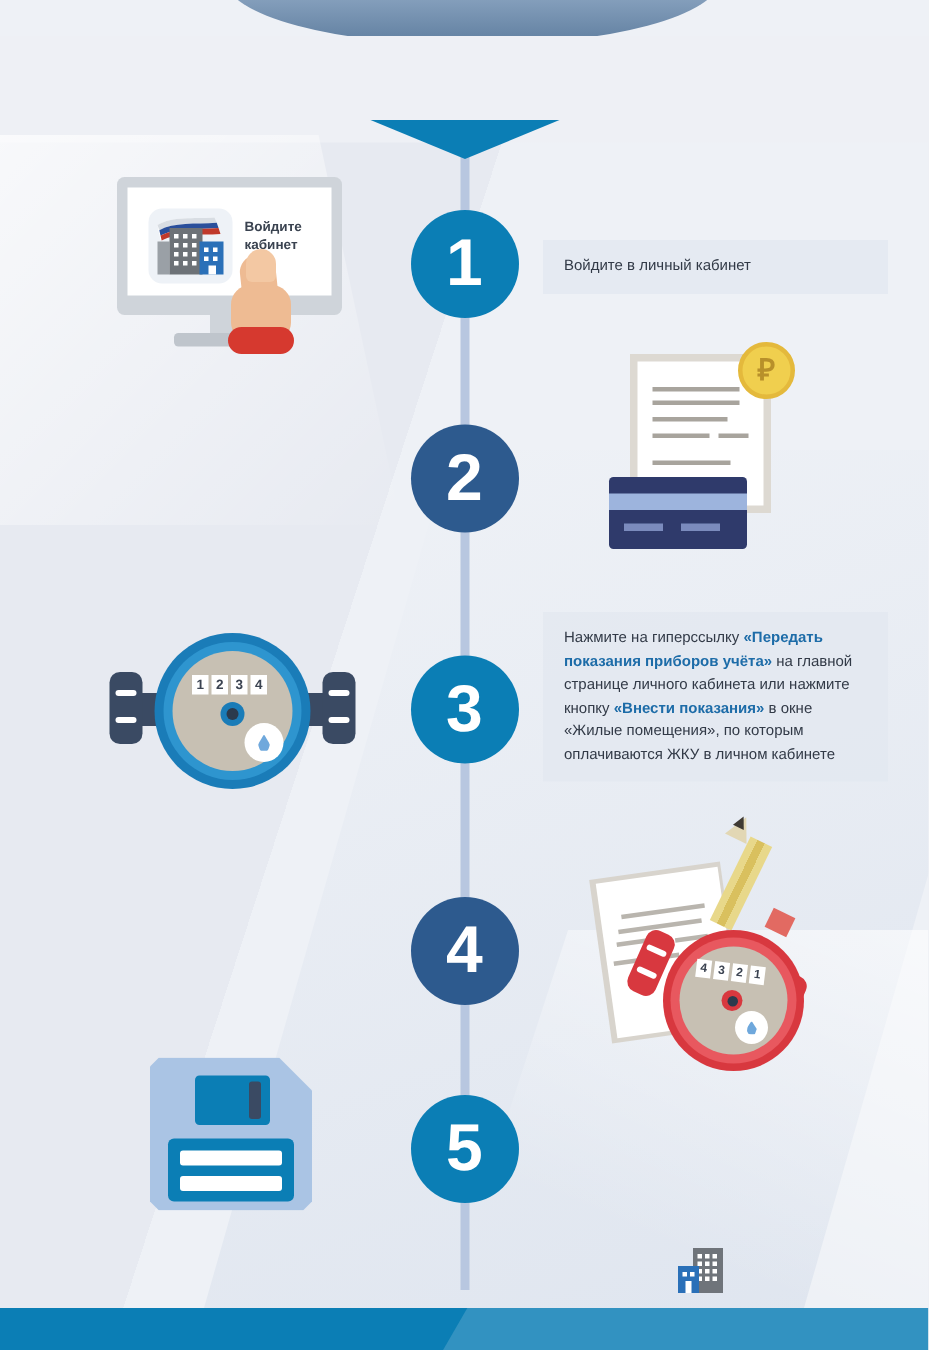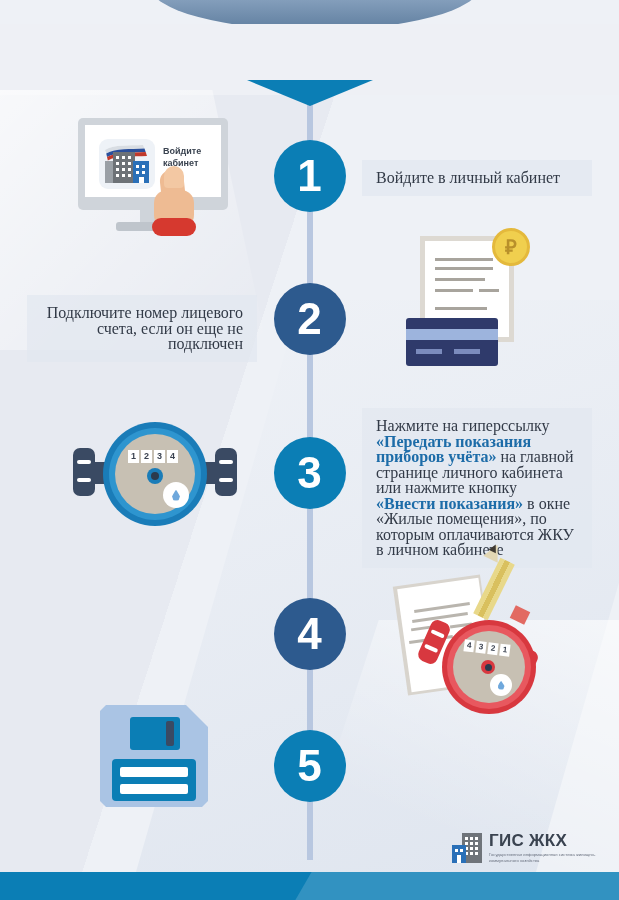--- a/index.html
+++ b/index.html
@@ -107,24 +107,23 @@
   }
   .c-bright { background: #0b7eb5; }
   .c-dark   { background: #2d5a8e; }
 
   
   .panel {
     position: absolute;
     background: rgba(226,231,240,.72);
     padding: 10px 14px;
     color: #323a47;
-    font-size: 16px;
+    font-size: 10px;
     line-height: 15.5px;
     z-index: 3;
-    font-family: Liberation Serif, serif;
   }
   .panel.right { left: 362px; width: 230px; text-align: left; }
   .panel.left  { right: 362px; width: 230px; text-align: right; }
   .hl { color: #1d6ca8; font-weight: bold; }
 
   
   .illus { position: absolute; z-index: 3; }
 
   
   .mon-screen {
@@ -373,23 +372,20 @@
       <div class="doc-line" style="left:10px; top:66px; width:52px;"></div>
     </div>
     <div class="coin">₽</div>
     <div class="card">
       <div class="card-stripe"></div>
       <div class="card-chip-a"></div>
       <div class="card-chip-b"></div>
     </div>
   </div>
 
-  <div class="panel left" style="top:295px;">
-    <span>Подключите номер лицевого счета, если он еще не подключен</span>
-  </div>
 
   <div class="step-circle c-bright" style="top:437px;">
     <span>3</span>
   </div>
 
   <div class="illus" style="left:65px; top:420px; width:180px; height:110px;">
     <div class="neckbar" style="left:26px; top:42px; width:26px; height:22px;"></div>
     <div class="neckbar" style="left:128px; top:42px; width:26px; height:22px;"></div>
     <div class="flange" style="left:8px; top:28px; width:22px; height:48px;">
       <div class="flange-slot" style="left:4px; top:12px; width:14px;"></div>
@@ -493,23 +489,19 @@
         <div class="lm-win" style="left:3px;  top:19px;"></div>
         <div class="lm-win" style="left:8px;  top:19px;"></div>
         <div class="lm-win" style="left:13px; top:19px;"></div>
       </div>
       <div class="lm-blue">
         <div class="lm-win" style="left:3px; top:4px;"></div>
         <div class="lm-win" style="left:8px; top:4px;"></div>
         <div class="lm-win" style="left:5px; top:10px; width:4px; height:8px;"></div>
       </div>
     </div>
-    <div class="logo-text">
-      <div class="logo-title">ГИС ЖКХ</div>
-      <div class="logo-sub">Государственная информационная система жилищно-коммунального хозяйства</div>
-    </div>
   </div>
 
   <div class="footer-bar">
     <div class="footer-diag"></div>
   </div>
 
 </div>
 
 </body></html>

